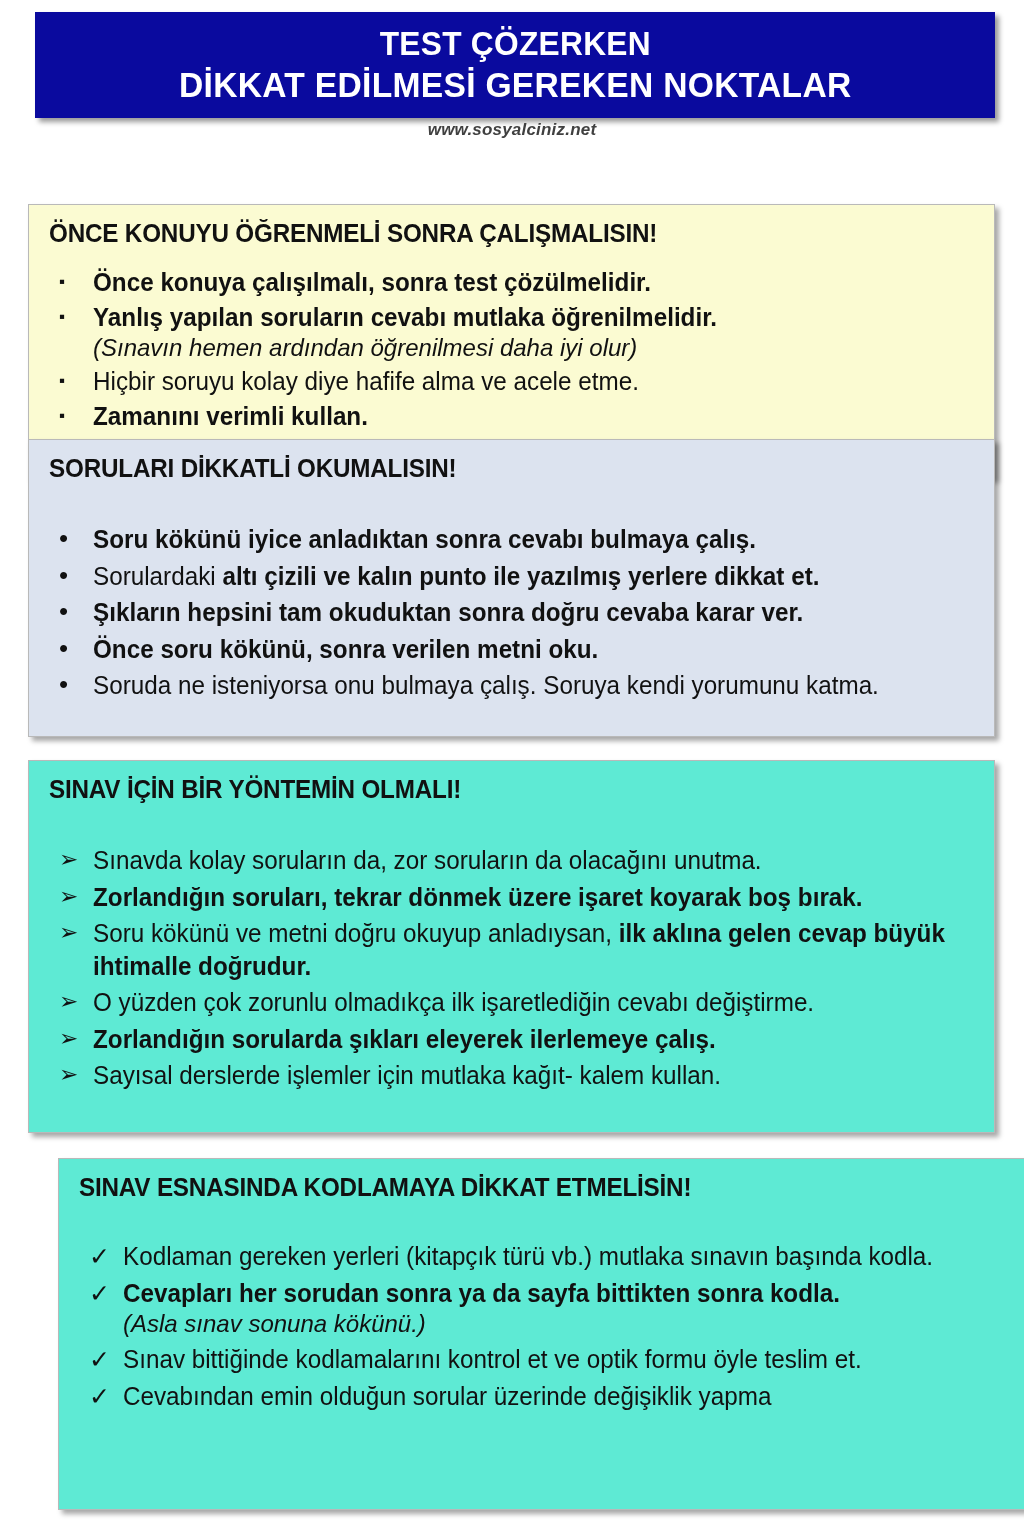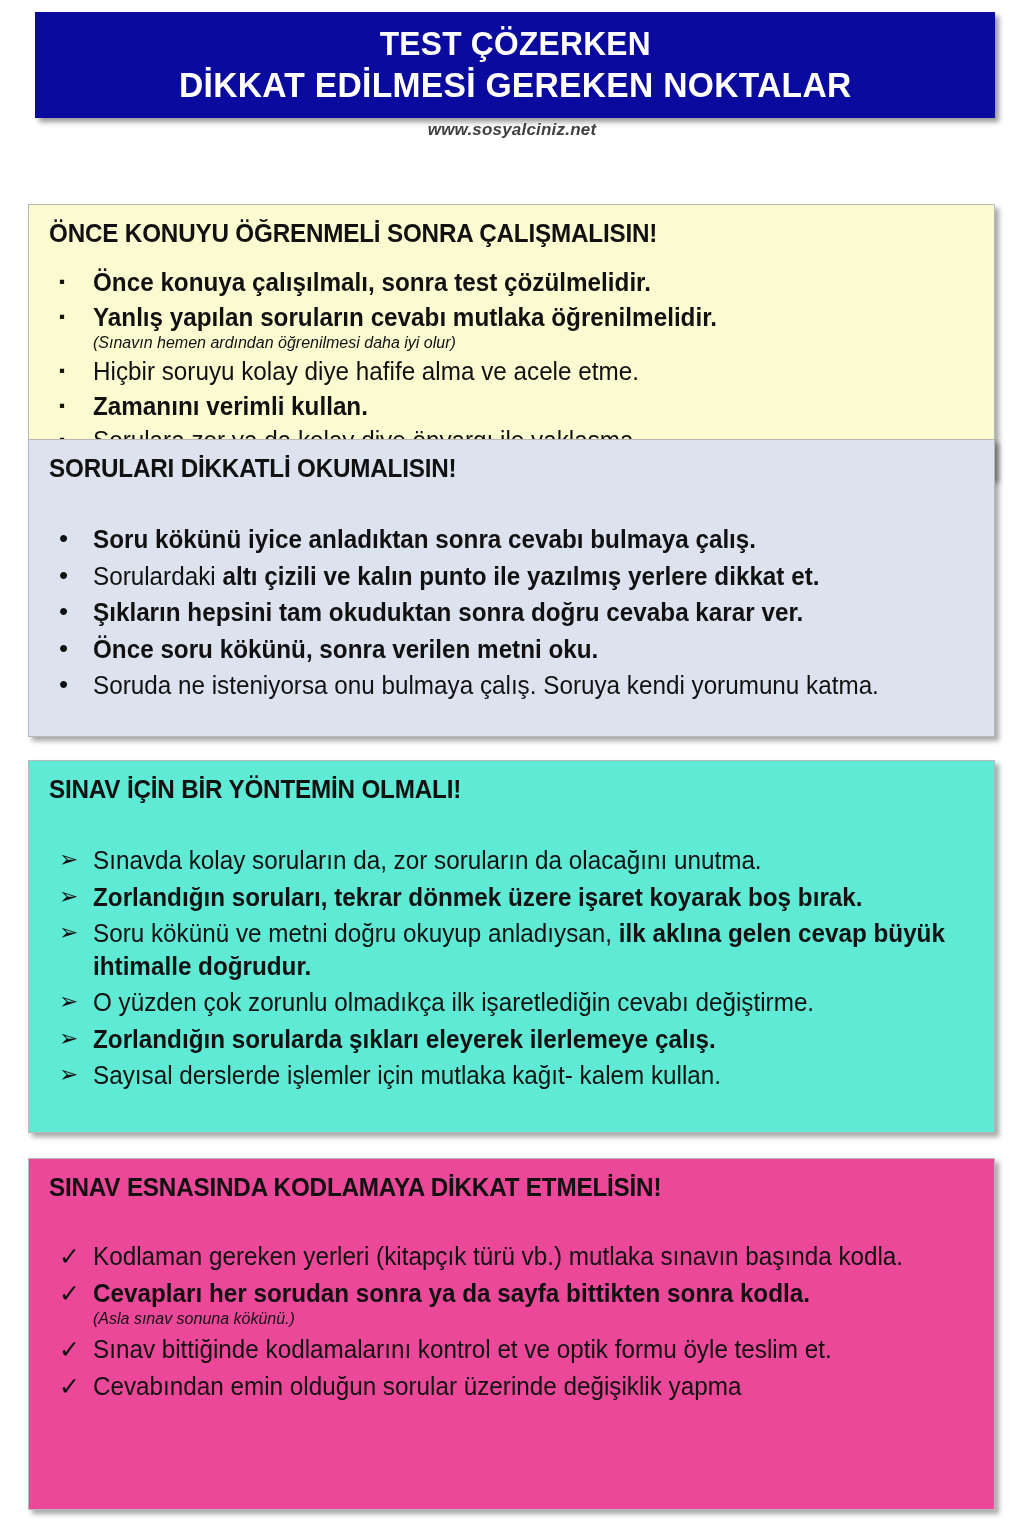--- a/index.html
+++ b/index.html
@@ -71,21 +71,21 @@
     width: 967px;
     box-sizing: border-box;
     border: 1px solid #b9b9b9;
     box-shadow: 4px 4px 5px rgba(0,0,0,0.35);
     padding: 12px 16px 14px 16px;
     overflow: hidden;
   }
   .box-yellow { background: #FBFBD2; }
   .box-blue   { background: #DCE3EF; }
   .box-peach  { background: #5eead4; }
-  .box-green  { background: #ec4899; }
+  .box-green  { background: #5eead4; margin-left: 30px; }
 
   .box-title {
     font-weight: bold;
     font-size: 25px;
     color: #111111;
     letter-spacing: -0.2px;
     margin: 2px 0 0 4px;
     transform: scaleX(0.97);
     transform-origin: left center;
     white-space: nowrap;
@@ -120,21 +120,21 @@
 
   .t-red    { color: #EE1C16; }
   .t-blue   { color: #1515CC; }
   .t-orange { color: #ED7D1F; }
   .t-black  { color: #111111; }
 
   .bold   { font-weight: bold; }
   .sub {
     display: block;
     font-style: italic;
-    font-size: 16px;
+    font-size: 24px;
     line-height: 1.25;
   }
   .condense { display: inline-block; transform: scaleX(0.97); transform-origin: left center; }
 
   
   #box1 { top: 156px;  height: 275px; margin-top: 48px; }
   #box2 { top: 439px;  height: 298px; }
   #box3 { top: 760px;  height: 373px; }
   #box4 { top: 1158px; height: 352px; }
 

